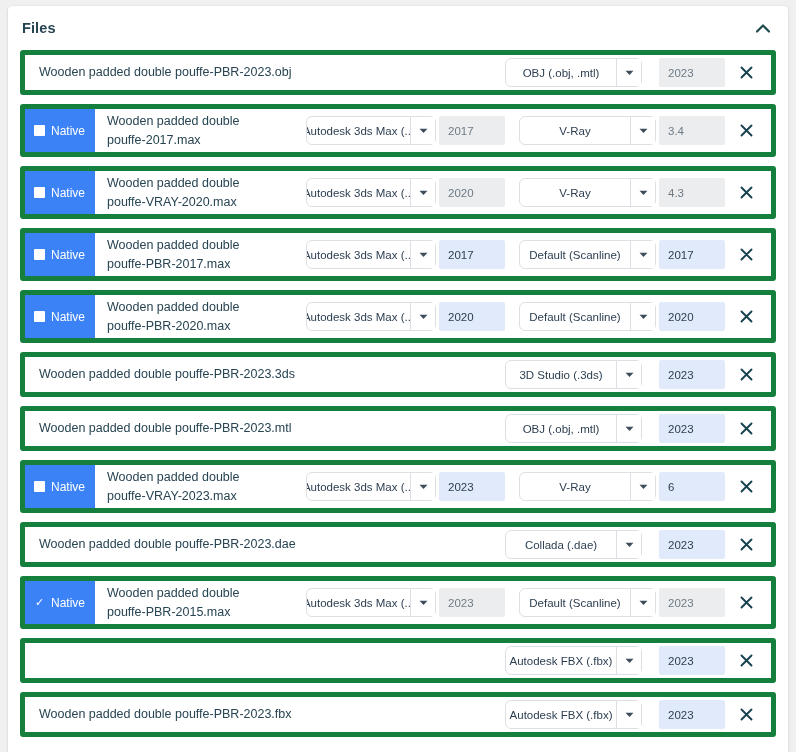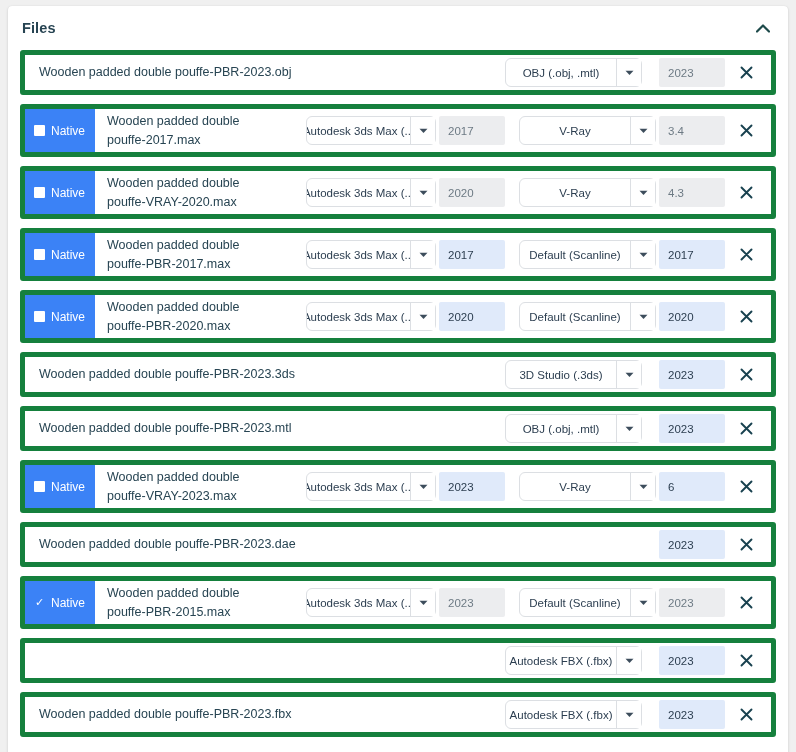--- a/index.html
+++ b/index.html
@@ -477,20 +477,30 @@
             <svg width="13" height="13" viewBox="0 0 13 13">
               <path d="M1.5 1.5 L11.5 11.5 M11.5 1.5 L1.5 11.5" stroke="#18414f" stroke-width="1.9" stroke-linecap="round"></path>
             </svg>
           </button>
         </div>
       </div>
       <div class="file-row">
         <div class="row-name">Wooden padded double pouffe-PBR-2023.dae</div>
         <div class="spacer"></div>
         <div class="row-controls">
+          <div class="ctrl-group">
+            <div class="sel fmt-wide">
+              <span class="sel-text">Collada (.dae)</span>
+              <span class="sel-arrow">
+                <svg width="9" height="6" viewBox="0 0 9 6">
+                  <path d="M0.5 0.8 L4.5 5 L8.5 0.8 Z" fill="#3d4d5c"></path>
+                </svg>
+              </span>
+            </div>
+          </div>
           <div class="divider-gap"></div>
           <div class="ctrl-group">
             <input class="txtfield blue" value="2023" readonly="" style="">
           </div>
           <button class="close-btn">
             <svg width="13" height="13" viewBox="0 0 13 13">
               <path d="M1.5 1.5 L11.5 11.5 M11.5 1.5 L1.5 11.5" stroke="#18414f" stroke-width="1.9" stroke-linecap="round"></path>
             </svg>
           </button>
         </div>

